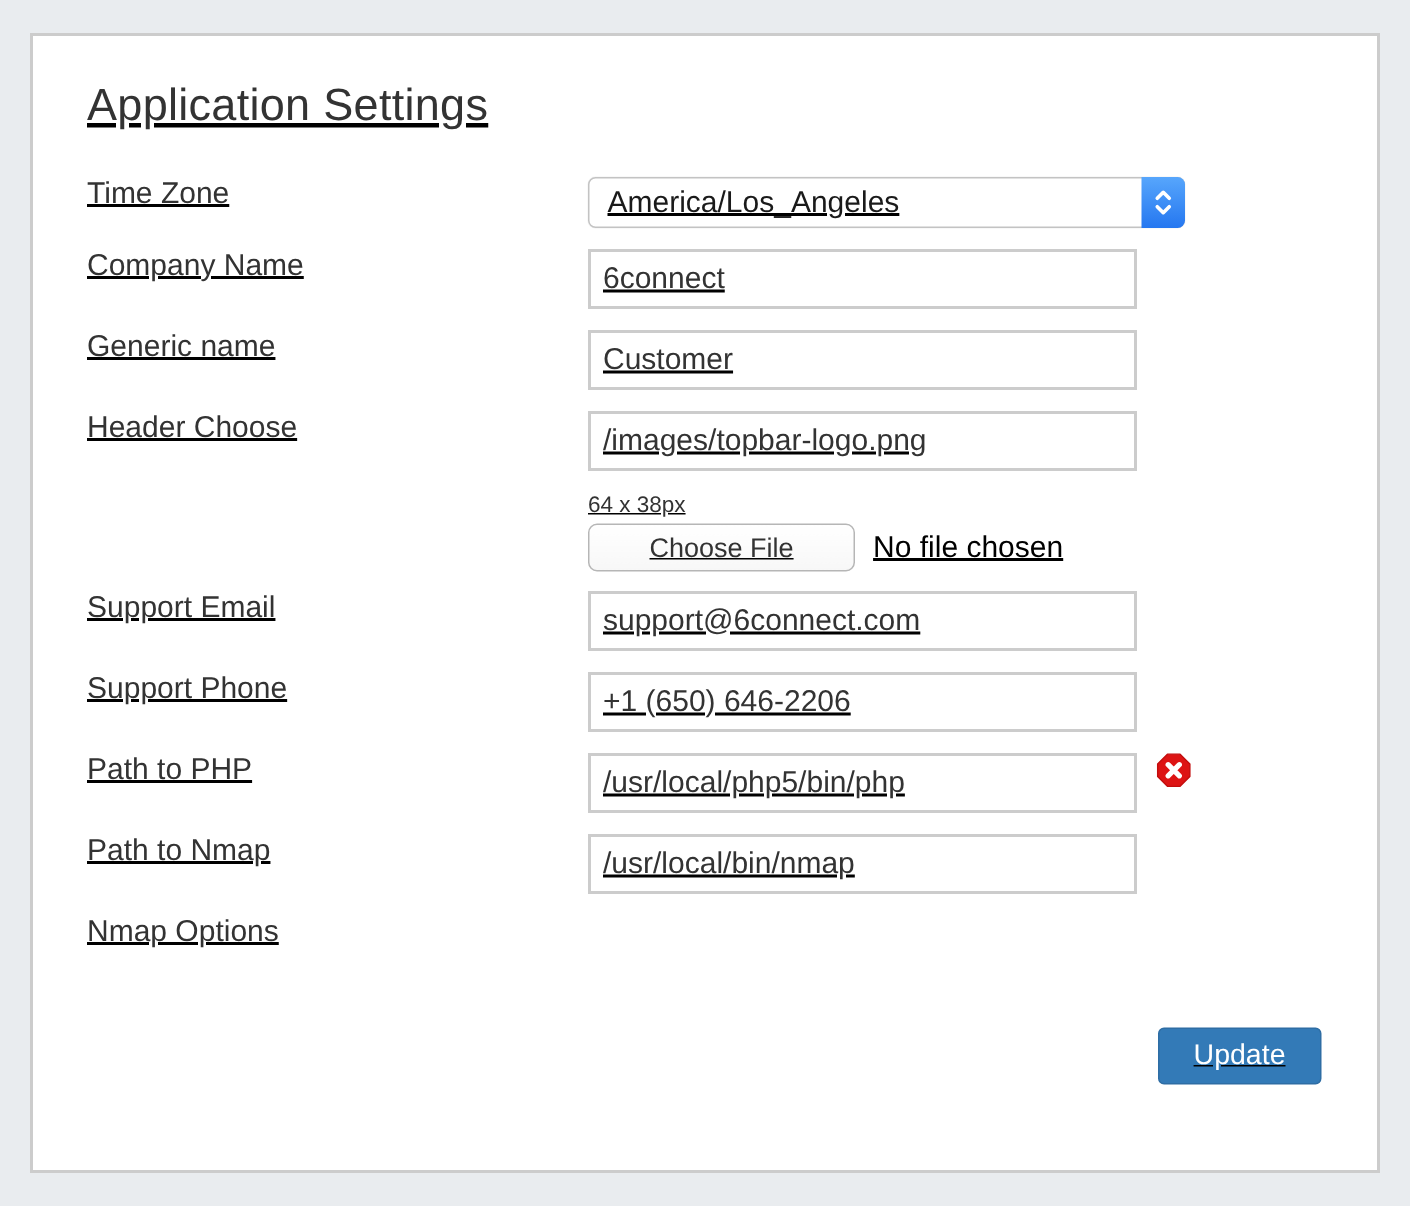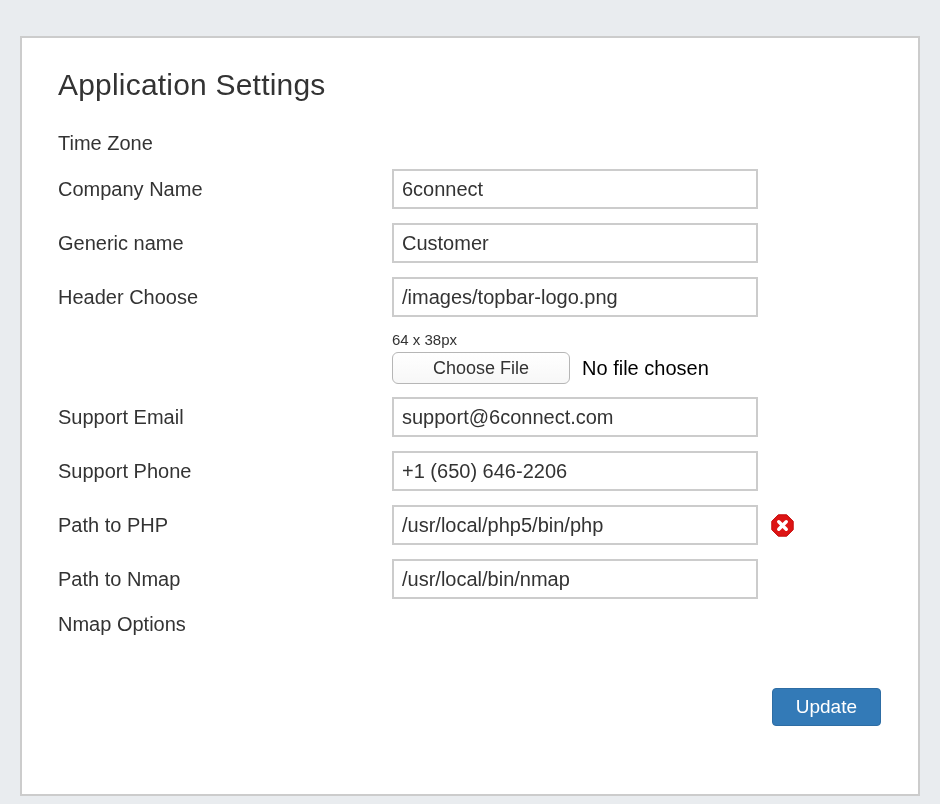--- a/index.html
+++ b/index.html
@@ -7,40 +7,41 @@
     padding: 0;
     width: 940px;
     height: 804px;
     background: #e9ecef;
     font-family: "Liberation Sans", sans-serif;
     overflow: hidden;
   }
   .card {
     position: absolute;
     left: 20px;
-    top: 36px;
+    top: 22px;
     width: 896px;
     height: 756px;
     background: #ffffff;
     border: 2px solid #cccccc;
     box-sizing: content-box;
+    text-decoration: underline;
   }
   .card-inner {
     padding: 30px 0 0 36px;
   }
   .page-title {
     font-size: 30px;
     font-weight: 400;
     color: #333333;
     margin: 0 0 30px 0;
     letter-spacing: 0.2px;
   }
   .form-row {
     display: flex;
-    align-items: center;
+    align-items: flex-start;
     margin-bottom: 14px;
   }
   .field-label {
     width: 334px;
     flex: 0 0 334px;
     font-size: 20px;
     color: #333333;
   }
   .text-input {
     width: 366px;
@@ -139,20 +140,29 @@
 </style>
 </head>
 <body>
 
 <div class="card">
   <div class="card-inner">
     <h1 class="page-title">Application Settings</h1>
 
     <div class="form-row">
       <div class="field-label">Time Zone</div>
+      <div class="select-control">
+        <span class="select-value">America/Los_Angeles</span>
+        <span class="select-stepper">
+          <svg width="15" height="20" viewBox="0 0 15 20">
+            <path d="M3.5 7.2 L7.5 3.2 L11.5 7.2" fill="none" stroke="#ffffff" stroke-width="2.4" stroke-linecap="round" stroke-linejoin="round"></path>
+            <path d="M3.5 12.8 L7.5 16.8 L11.5 12.8" fill="none" stroke="#ffffff" stroke-width="2.4" stroke-linecap="round" stroke-linejoin="round"></path>
+          </svg>
+        </span>
+      </div>
     </div>
 
     <div class="form-row">
       <div class="field-label">Company Name</div>
       <input class="text-input" type="text" value="6connect" style="">
     </div>
 
     <div class="form-row">
       <div class="field-label">Generic name</div>
       <input class="text-input" type="text" value="Customer" style="">

